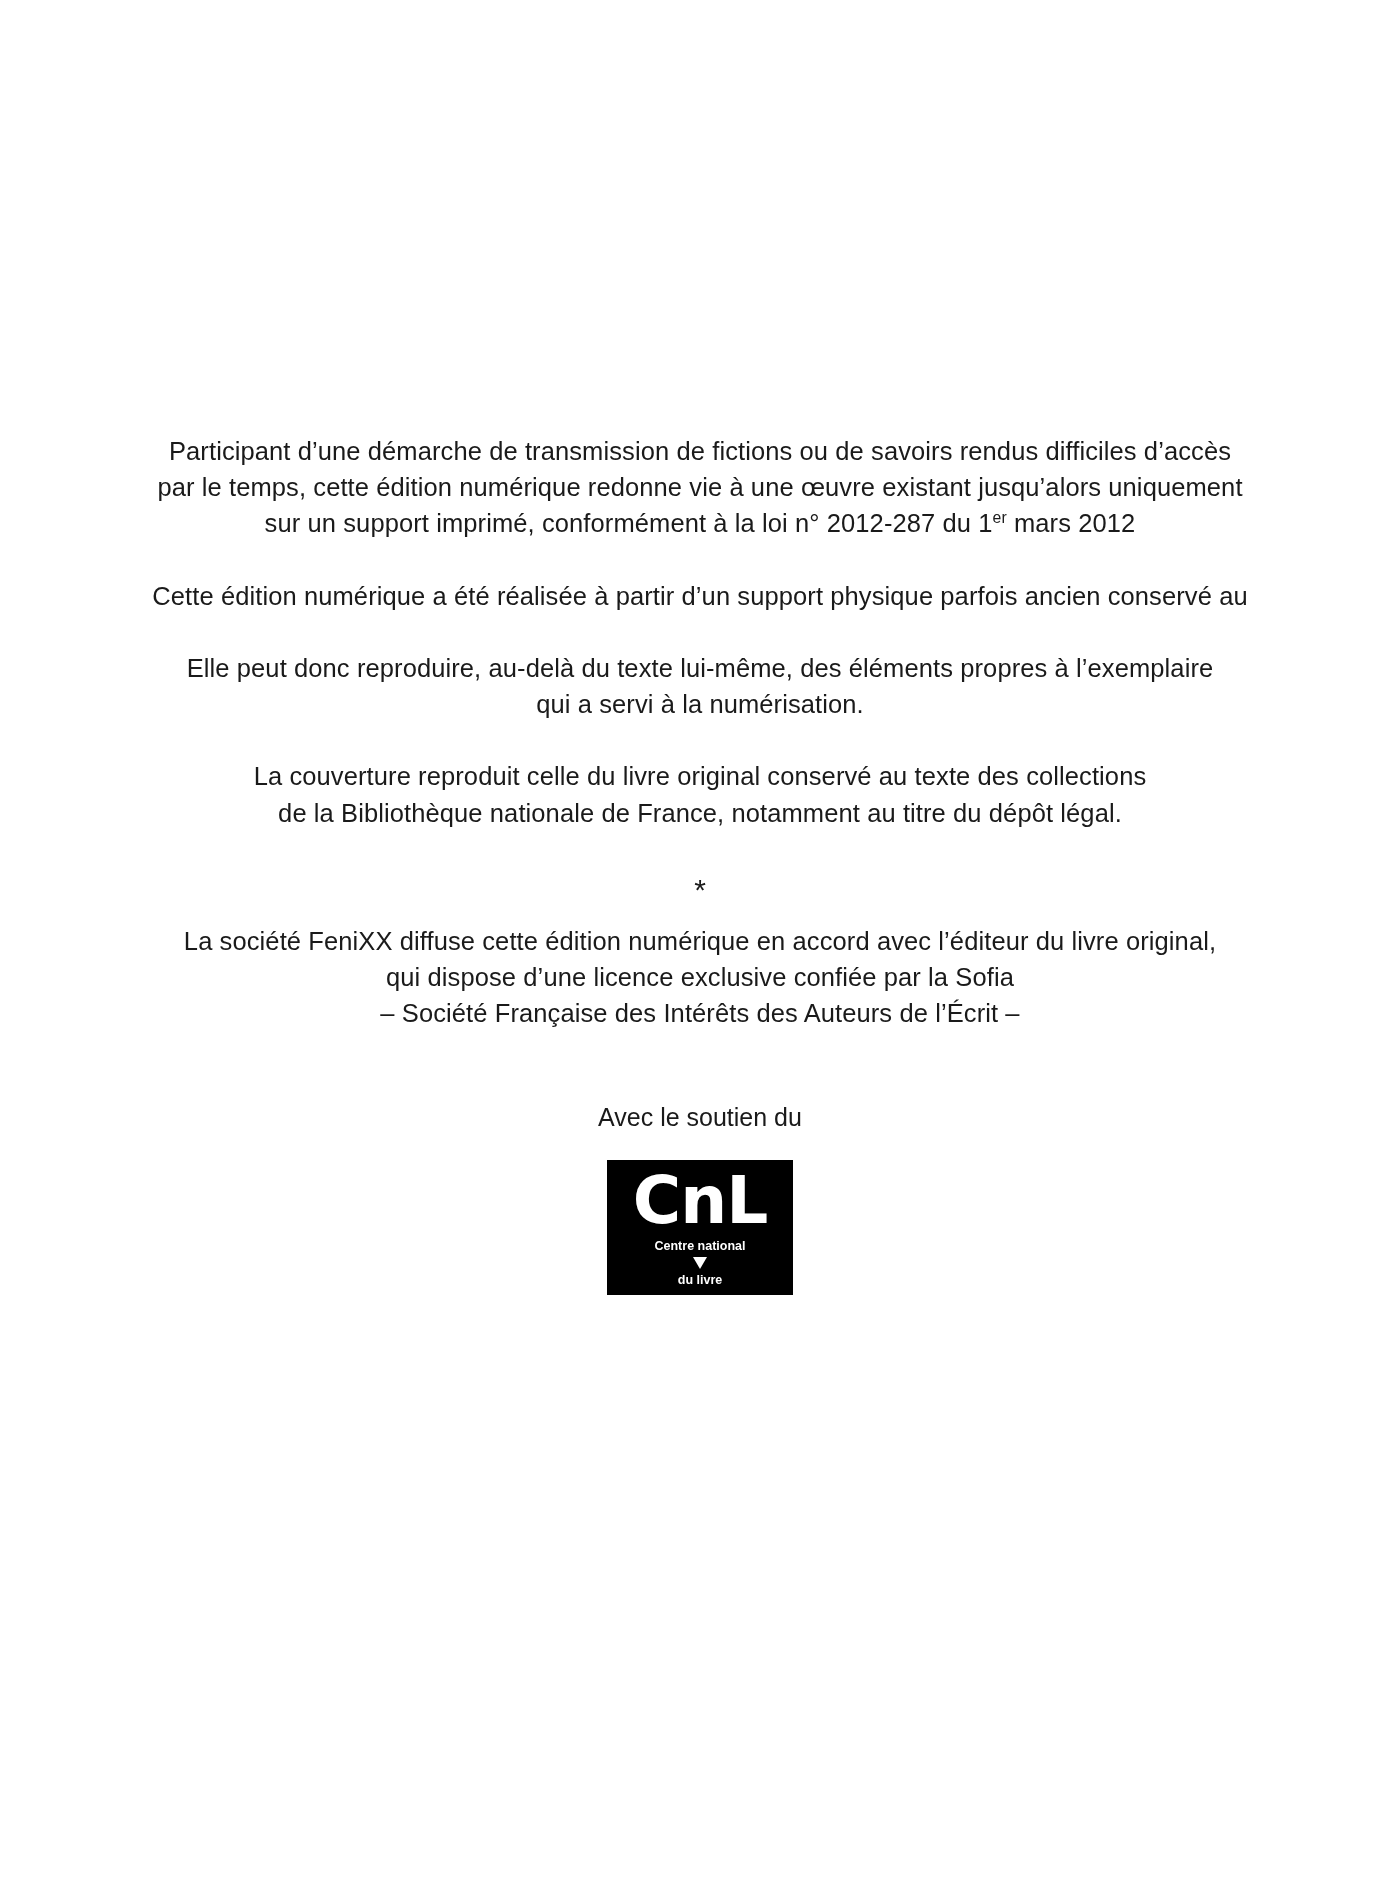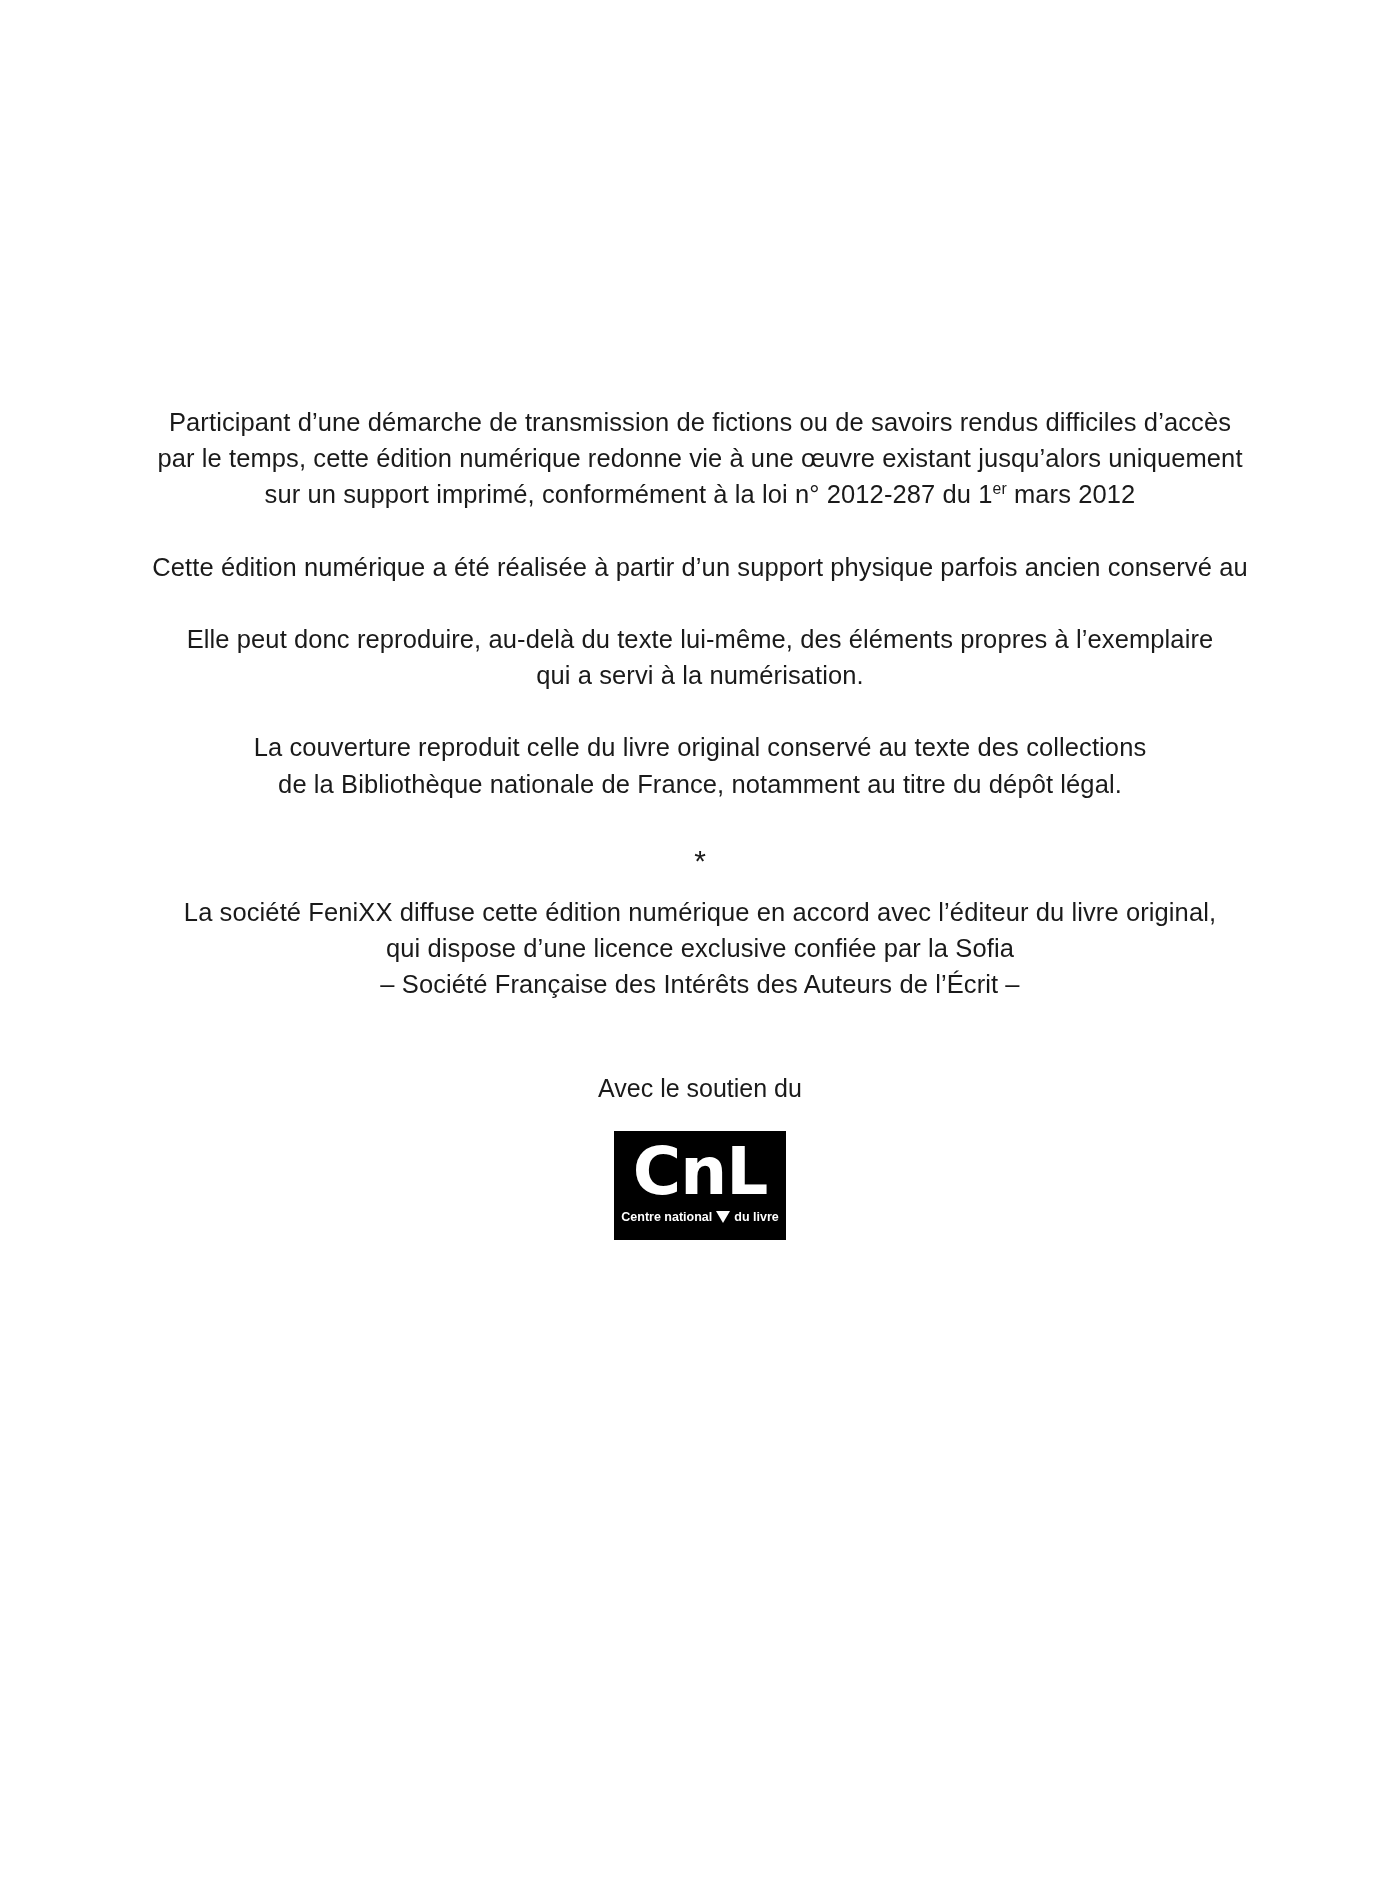--- a/index.html
+++ b/index.html
@@ -20,21 +20,21 @@
     width: 1400px;
     height: 1901px;
     box-sizing: border-box;
     padding: 0;
     position: relative;
   }
   .content {
     position: absolute;
     left: 50%;
     transform: translateX(-50%);
-    top: 404px;
+    top: 433px;
     width: 1160px;
     text-align: center;
   }
   p.para {
     margin: 0;
     font-size: 25.5px;
     line-height: 1.42;
     color: #1a1a1a;
     text-align: center;
     letter-spacing: 0.1px;
@@ -57,42 +57,43 @@
     text-align: center;
   }
   .support-text {
     font-size: 25px;
     line-height: 1.3;
     margin: 0 0 26px 0;
     text-align: center;
   }
   .cnl-logo {
     display: inline-block;
-    width: 172px;
+    width: 186px;
     background: #000000;
-    padding: 10px 12px 16px 12px;
+    padding: 10px 12px 8px 12px;
     box-sizing: border-box;
     text-align: center;
   }
   .cnl-main {
     color: #ffffff;
     font-family: "DejaVu Sans", sans-serif;
     font-weight: bold;
     font-size: 66px;
     line-height: 0.95;
     letter-spacing: -1px;
     display: block;
     text-align: center;
   }
   .cnl-sub {
     display: flex;
     align-items: center;
     justify-content: center;
     margin-top: 6px;
     gap: 4px;
+    flex-direction: column;
   }
   .cnl-sub span.txt {
     color: #ffffff;
     font-family: "Liberation Sans", sans-serif;
     font-weight: bold;
     font-size: 12.5px;
     letter-spacing: 0px;
     white-space: nowrap;
   }
   .cnl-sub .tri {

